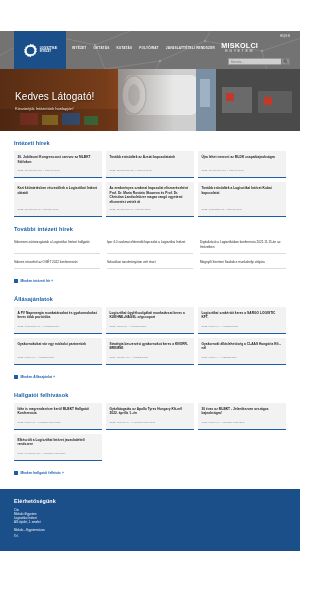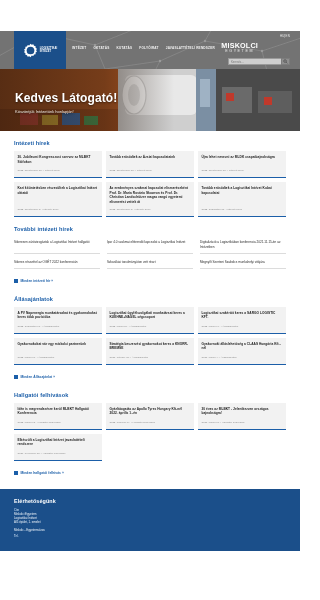--- a/index.html
+++ b/index.html
@@ -92,21 +92,21 @@
     position: relative; height: 62px; overflow: hidden;
     background: #b4561f;
   }
   .hero-img { position: absolute; inset: 0; }
   .hero-shade {
     position: absolute; left: 0; top: 0; bottom: 0; width: 58%;
     background: linear-gradient(90deg, rgba(30,18,10,.62) 0%, rgba(40,25,14,.45) 60%, rgba(40,25,14,0) 100%);
   }
   .hero-text { position: absolute; left: 15px; top: 22px; }
   .hero-title {
-    color: #ffffff; font-size: 12px; font-weight: bold;
+    color: #ffffff; font-size: 10px; font-weight: normal;
     letter-spacing: .1px; text-shadow: 0 1px 2px rgba(0,0,0,.5);
   }
   .hero-sub {
     color: #f0eae4; font-size: 4px; margin-top: 3.5px;
     text-shadow: 0 1px 2px rgba(0,0,0,.5);
   }
 
   
   .content { padding: 0 14px; background: #fff; }
   .section { padding-top: 9px; }

